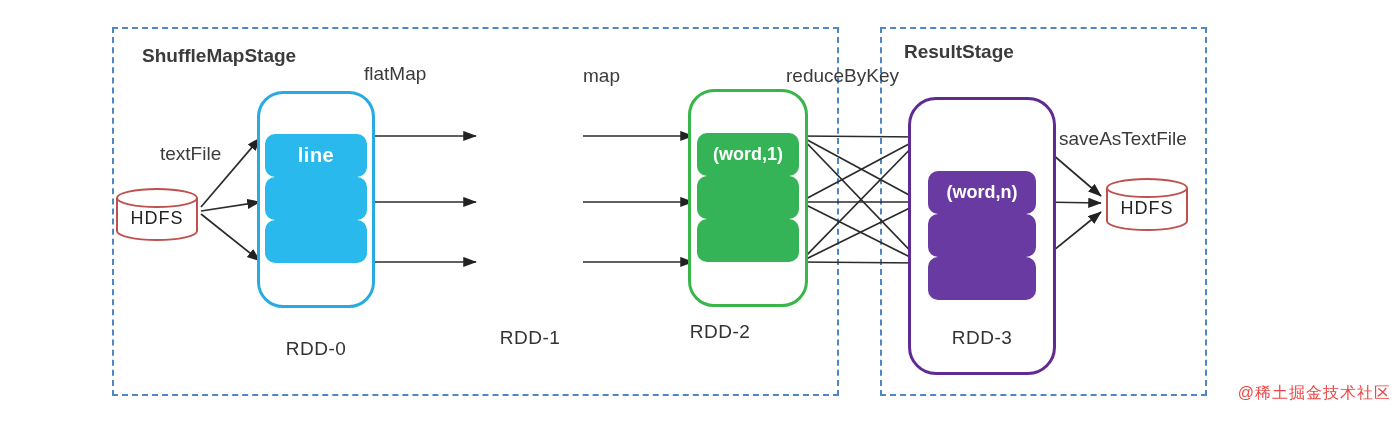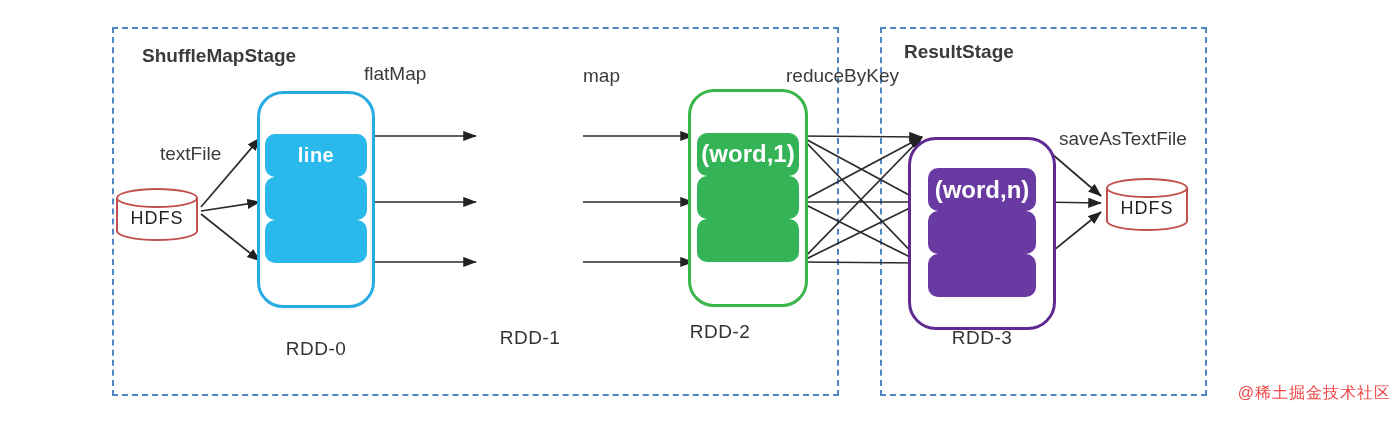--- a/index.html
+++ b/index.html
@@ -13,31 +13,31 @@
   .stage-label{position:absolute;font-size:19px;color:#3b3b3b;white-space:nowrap;font-weight:bold;}
   .op-label{position:absolute;font-size:19px;color:#3b3b3b;white-space:nowrap;}
   .rdd{
     position:absolute;background:#fff;box-sizing:border-box;
     display:flex;flex-direction:column;align-items:center;
     justify-content:center;padding:20px 0 22px;
   }
   .rdd0{left:257px;top:91px;width:118px;height:217px;border:3px solid #29abe2;border-radius:26px;}
   .rdd1{left:470px;top:91px;width:120px;height:217px;border:3px solid #1b75bc;border-radius:26px;}
   .rdd2{left:688px;top:89px;width:120px;height:218px;border:3px solid #3ab54a;border-radius:26px;}
-  .rdd3{left:908px;top:97px;width:148px;height:193px;border:3px solid #5f2b93;border-radius:28px;margin-top:40px;}
+  .rdd3{left:908px;top:97px;width:148px;height:278px;border:3px solid #5f2b93;border-radius:28px;}
   .part{
     width:102px;height:43px;border-radius:10px;
     display:flex;align-items:center;justify-content:center;
     color:#ffffff;font-size:20px;font-weight:600;letter-spacing:.5px;
   }
   .rdd0 .part{background:#29b9ec;}
   .rdd1 .part{background:#1b75bc;}
   .rdd2 .part{background:#34b456;}
   .rdd3 .part{background:#6a3aa3;width:108px;}
-  .part.tuple{font-size:24px;letter-spacing:0;}
+  .part.tuple{font-size:18px;letter-spacing:0;}
   .rdd-label{position:absolute;text-align:center;font-size:19px;color:#333;letter-spacing:.5px;}
   .lab-rdd0{left:257px;top:338px;width:118px;}
   .lab-rdd1{left:470px;top:327px;width:120px;}
   .lab-rdd2{left:660px;top:321px;width:120px;}
   .lab-rdd3{left:908px;top:327px;width:148px;}
   .cyl{position:absolute;}
   .cyl-left{left:114px;top:186px;}
   .cyl-right{left:1104px;top:176px;}
   .cyl text{font-size:18px;fill:#222;letter-spacing:1px;}
   .arrows{position:absolute;left:0;top:0;width:1396px;height:422px;pointer-events:none;}

